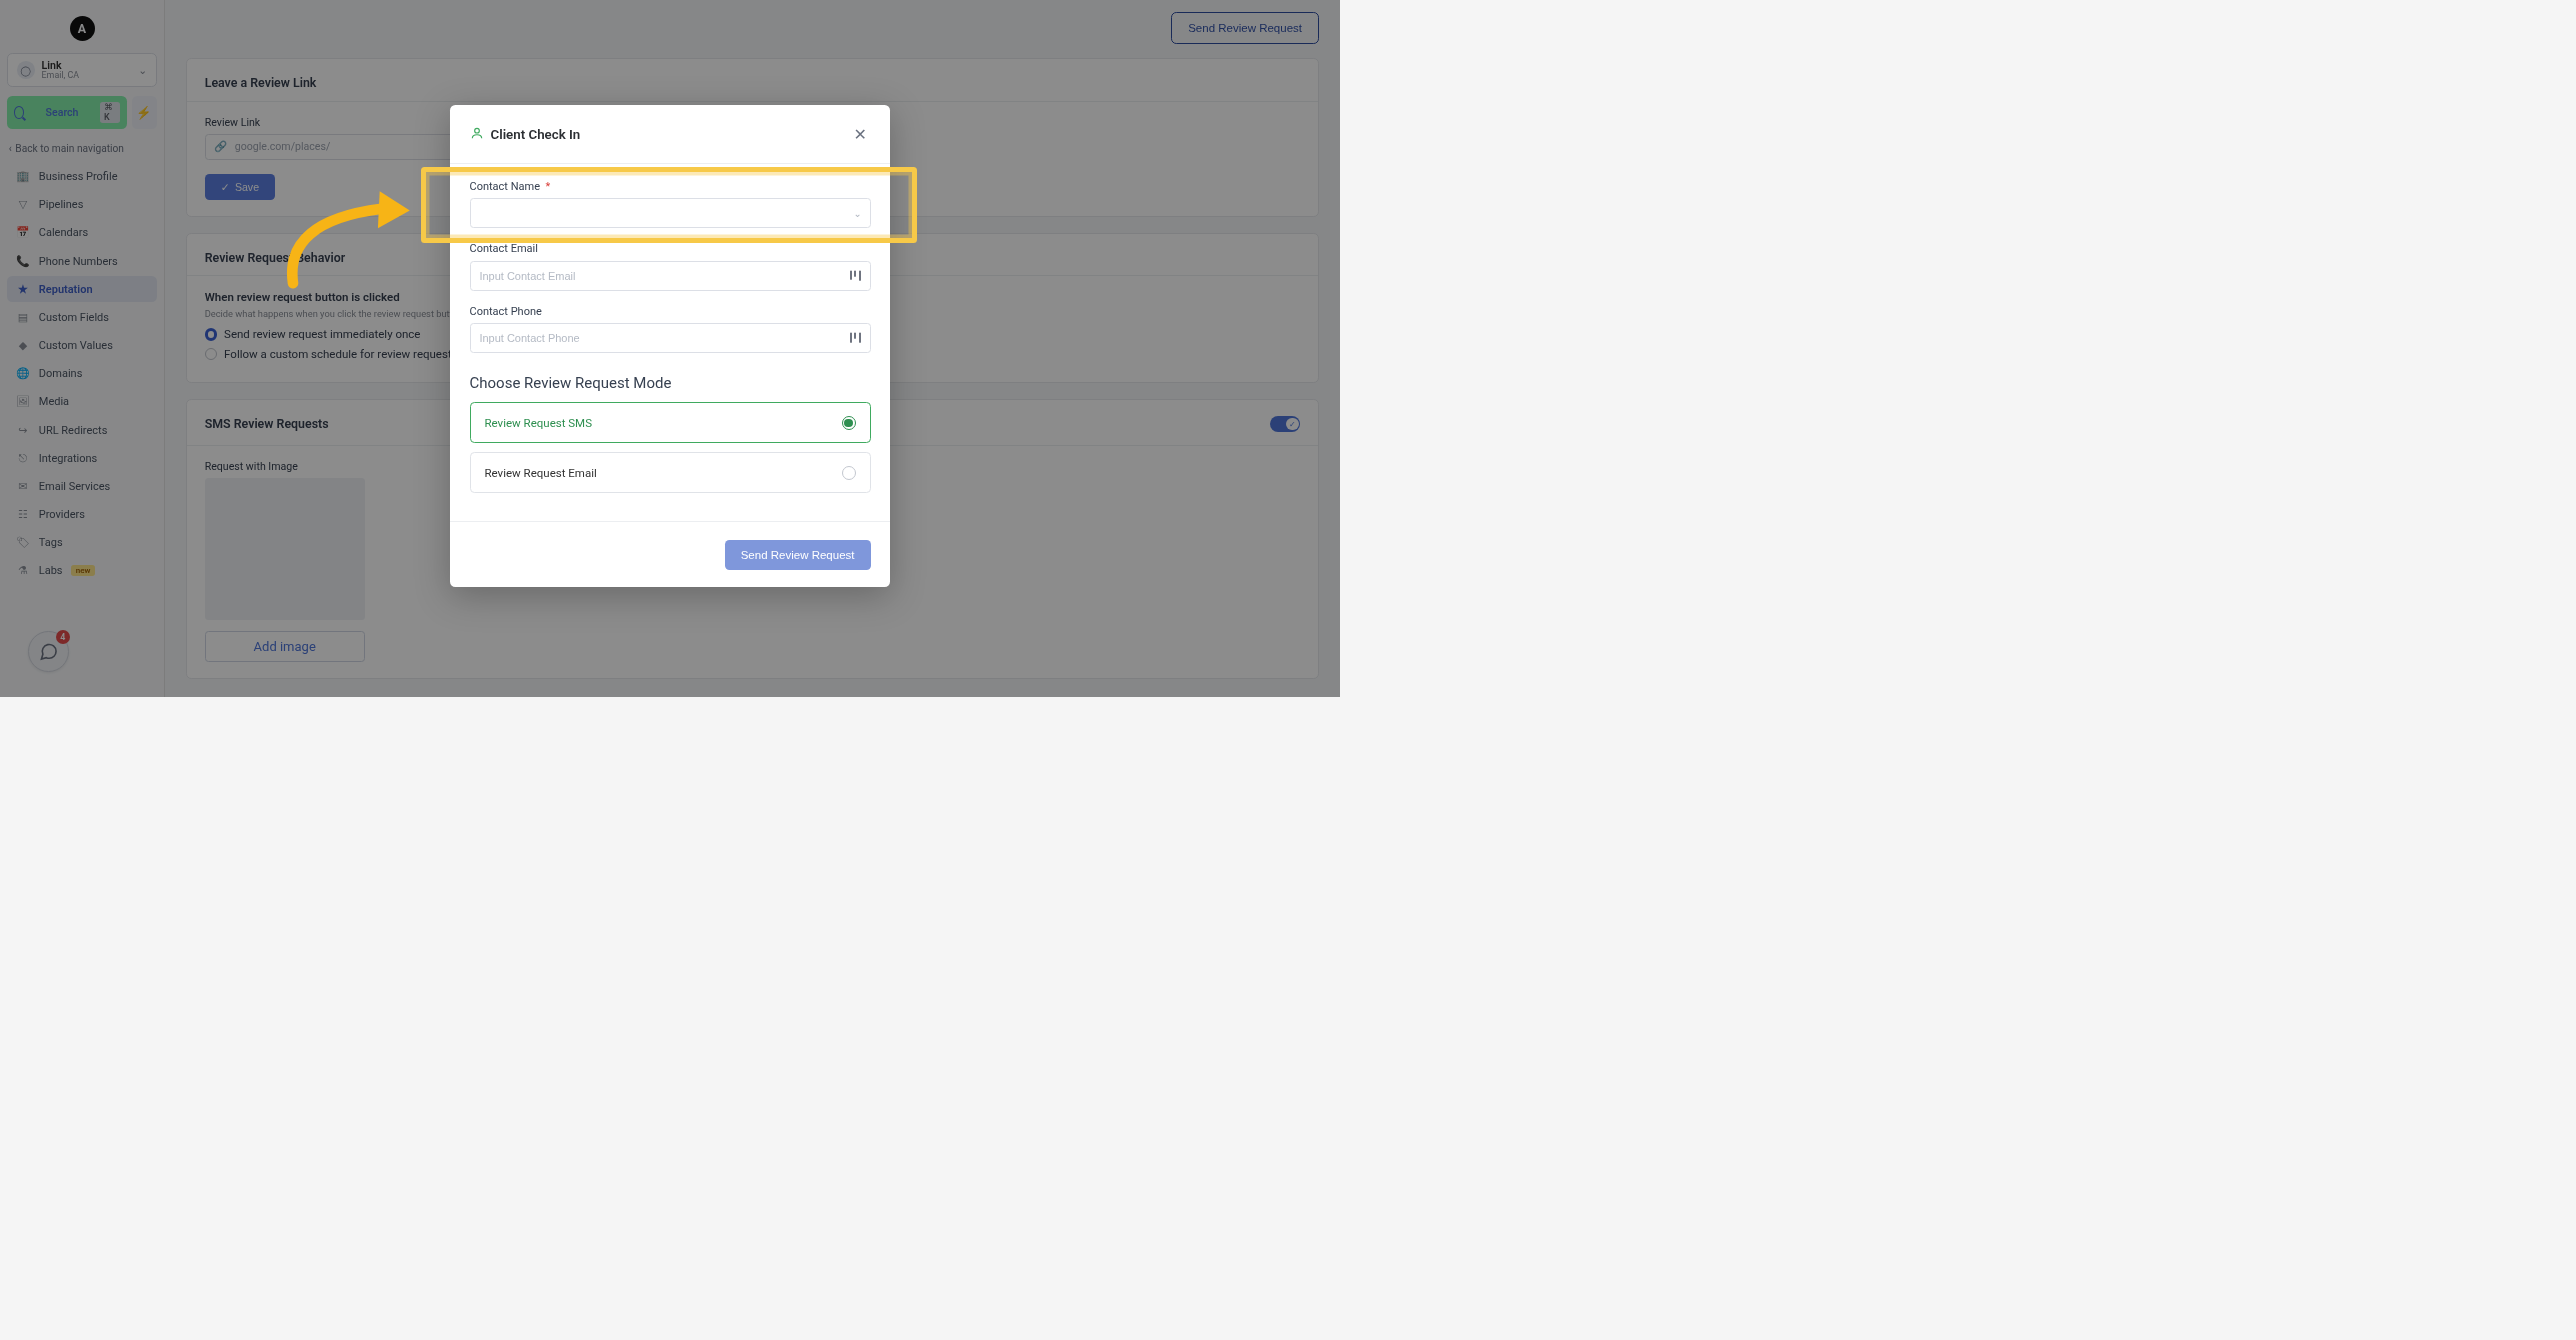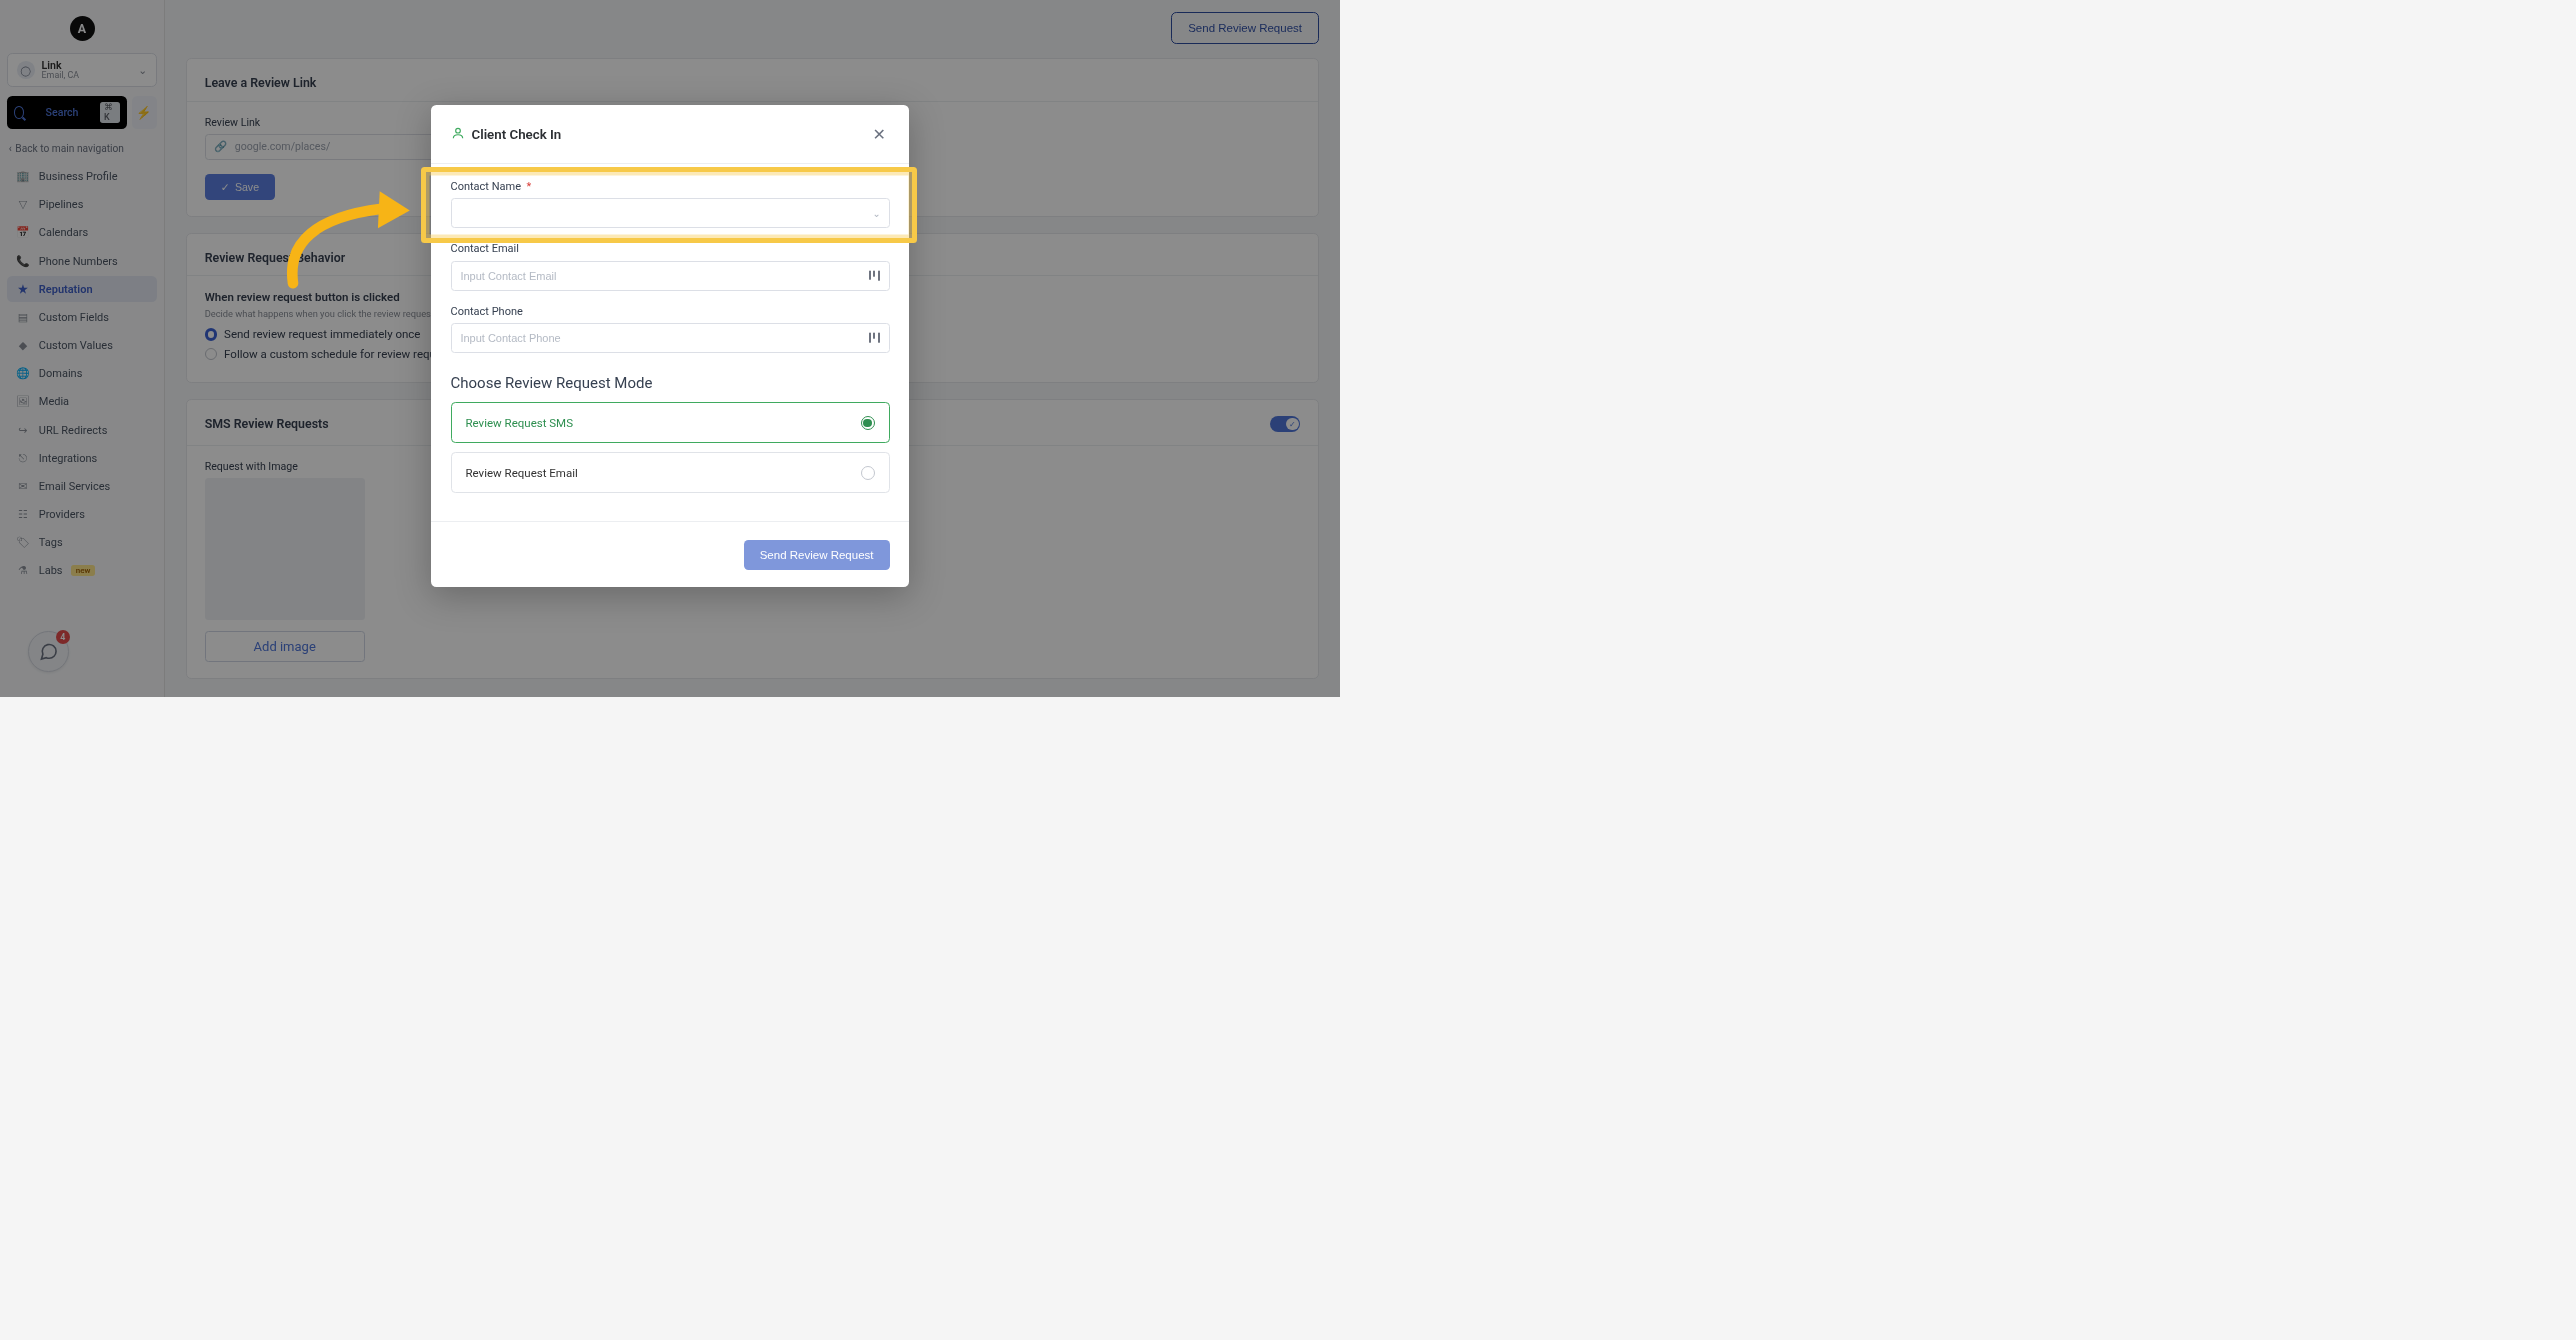--- a/index.html
+++ b/index.html
@@ -37,21 +37,21 @@
     background:#fff;
   }
   .org-icon { width:17.7px;height:17.7px;border-radius:50%;background:#e9edf5;display:flex;align-items:center;justify-content:center;color:#6b7280;font-size:9.7px;}
   .org-text { flex:1; line-height:1.1; }
   .org-text .name { font-size:10.6px; font-weight:600; color:#333; }
   .org-text .loc { font-size:8.9px; color:#8a8f98; }
   .chev { color:#8a8f98; font-size:10.6px; }
   .search-row { display:flex; gap:5.3px; margin:0 3.5px 10.6px 3.5px; }
   .search-btn {
     flex:1; display:flex; align-items:center; gap:22px;
-    background:#000000; border-radius:5.3px; padding:5.3px 7px;
+    background:#86efac; border-radius:5.3px; padding:5.3px 7px;
     color:#4f76d9; font-size:10.6px; font-weight:500;
   }
   .search-icon { width:12.4px;height:12.4px;border:1.8px solid #4f76d9;border-radius:50%; position:relative; }
   .search-icon::after { content:""; position:absolute; width:4.4px; height:1.8px; background:#4f76d9; transform:rotate(45deg); bottom:-1.8px; right:-3.5px; }
   .kbd { background:#dfe3ea; border-radius:2.7px; font-size:8.9px; padding:0.9px 3.5px; color:#5b5f66; }
   .bolt-btn { width:25px; background:#eef1f7; border-radius:5.3px; display:flex; align-items:center; justify-content:center; color:#4f76d9; font-size:12.4px; }
   .back-nav { font-size:10.2px; color:#6b7280; padding:3.5px 5.3px 8.9px 5.3px; display:flex; align-items:center; gap:3.5px; }
   .nav-list { display:flex; flex-direction:column; gap:0; padding:0 0; overflow-y:auto; }
   .nav-item {
     display:flex; align-items:center; gap:8.9px;
@@ -134,21 +134,21 @@
   .bubble a { color:#2b4dab; text-decoration:underline; }
 
   
   .overlay {
     position:absolute; inset:0;
     background:rgba(0,0,0,0.45);
     display:flex; align-items:flex-start; justify-content:center;
     padding-top:105px;
   }
   .modal {
-    width:478px; background:#fff; border-radius:5.3px;
+    width:440px; background:#fff; border-radius:5.3px;
     box-shadow:0 8.9px 35px rgba(0,0,0,0.25);
   }
   .modal-header {
     display:flex; align-items:center; gap:7px;
     padding:16px 19.5px; border-bottom:0.9px solid #eceef1;
   }
   .modal-header h2 { font-size:13.3px; font-weight:600; color:#2c2f33; }
   .person-icon { color:#3faa5f; font-size:14px; }
   .close-x { margin-left:auto; color:#6b7280; font-size:16px; cursor:pointer; padding:3.5px; }
   .modal-body { padding:16px 19.5px 1.8px 19.5px; }

